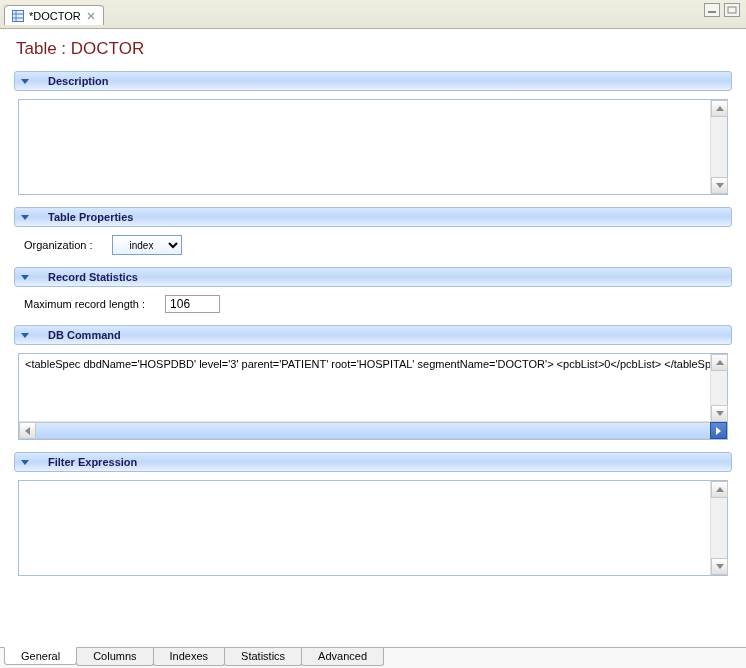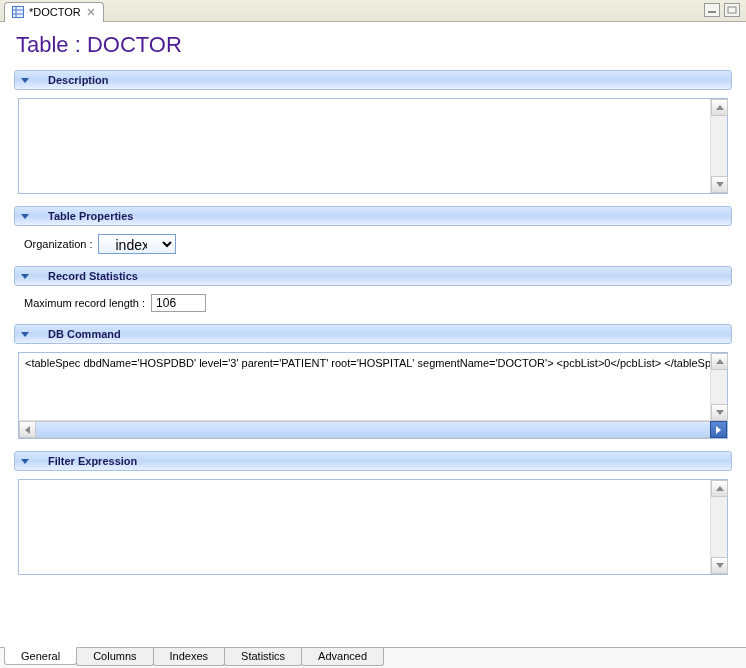--- a/index.html
+++ b/index.html
@@ -6,21 +6,21 @@
   body {
     font-family: Tahoma, Arial, sans-serif;
     font-size: 11px;
     background: #fff;
     width: 746px;
     height: 668px;
     overflow: hidden;
     position: relative;
   }
   .tab-bar {
-    height: 22px;
+    height: 29px;
     background: linear-gradient(to bottom, #f0eee0 0%, #e8e6d8 100%);
     border-bottom: 1px solid #b0aea0;
     display: flex;
     align-items: center;
     padding: 0 4px;
     position: relative;
   }
   .tab {
     display: flex;
     align-items: center;
@@ -59,22 +59,22 @@
     display: inline-flex;
     align-items: center; justify-content: center;
     cursor: pointer;
   }
   .content {
     padding: 10px 14px 0 14px;
     height: calc(100% - 22px - 21px);
     overflow: hidden;
   }
   .page-title {
-    color: #4c1d95;
-    font-size: 22px;
+    color: #7f1d1d;
+    font-size: 17px;
     font-weight: normal;
     margin-bottom: 12px;
     margin-left: 2px;
   }
   .section {
     margin-bottom: 10px;
   }
   .section-header {
     background: linear-gradient(to bottom, #d8e8ff 0%, #c0d8f8 50%, #e8f0ff 100%);
     border: 1px solid #a8c0e0;
@@ -131,31 +131,31 @@
   .fake-vscroll .arrow.down { bottom: 0; }
   .arrow .tri-up {
     width:0;height:0;border-left:4px solid transparent;border-right:4px solid transparent;border-bottom:5px solid #888;
   }
   .arrow .tri-down {
     width:0;height:0;border-left:4px solid transparent;border-right:4px solid transparent;border-top:5px solid #888;
   }
   .form-row {
     display: flex;
     align-items: center;
-    gap: 6px;
+    gap: 20px;
     padding: 0 6px;
   }
   .form-row label { font-size: 11px; }
   select.styled {
     height: 20px;
     border: 1px solid #7a9ecf;
     background: linear-gradient(to bottom,#fff,#eaf2ff);
-    font-size: 14px;
+    font-size: 10px;
     padding: 1px 12px;
-    width: 78px;
+    width: 70px;
   }
   input.num {
     height: 18px;
     border: 1px solid #a0a0a0;
     font-size: 12px;
     padding: 1px 4px;
     width: 55px;
   }
   .dbcmd-body {
     border: 1px solid #a8c0e0;

